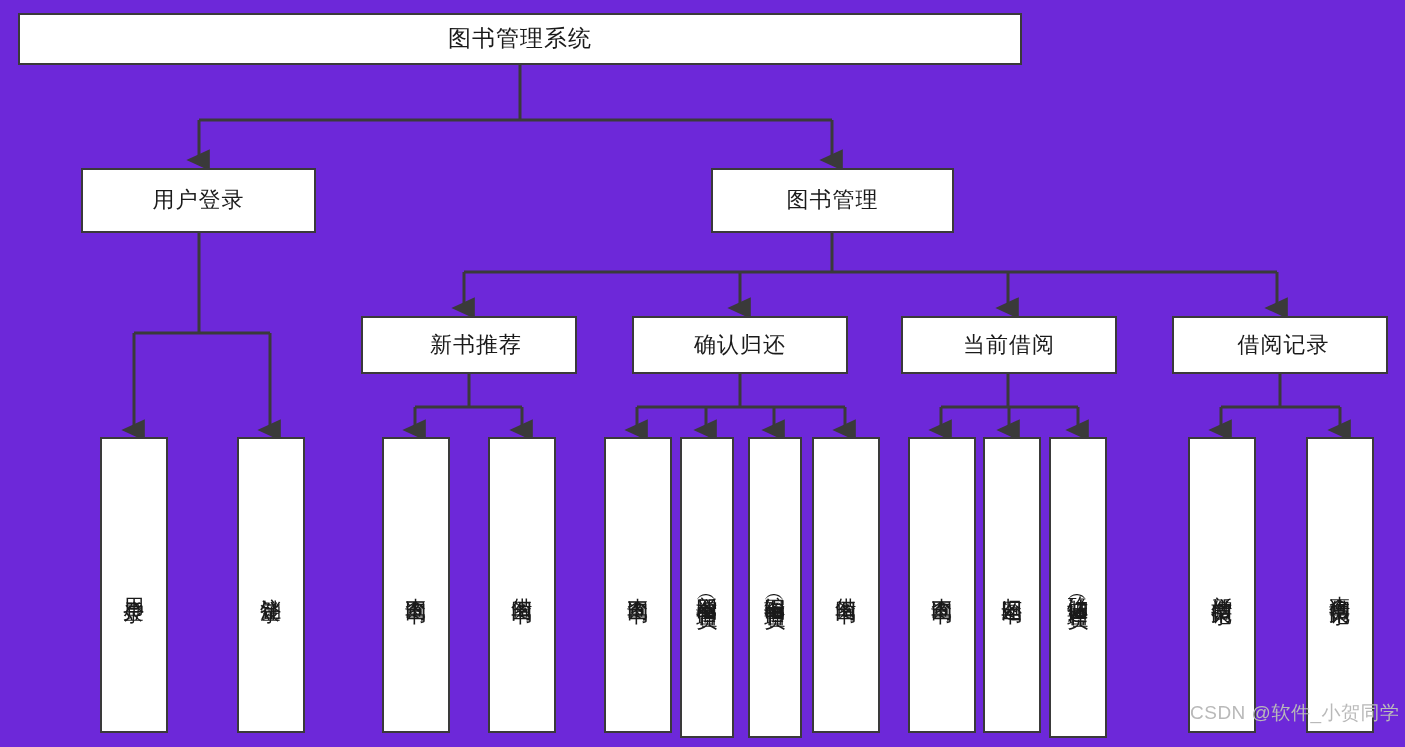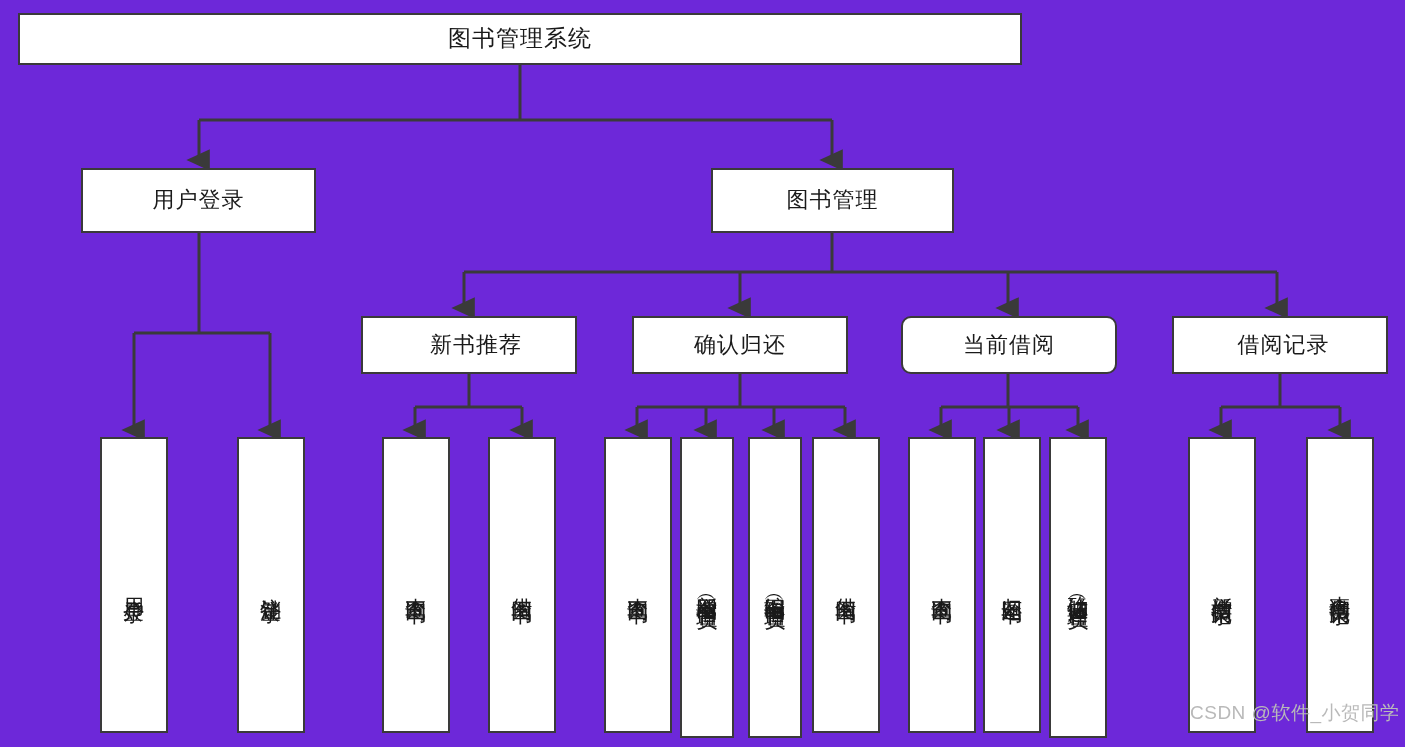--- a/index.html
+++ b/index.html
@@ -134,21 +134,21 @@
   <div class="node node-h" style="left:711px; top:168px; width:243px; height:65px;align-items:center;">
     <span>图书管理</span>
   </div>
 
   <div class="node node-h" style="left:361px; top:316px; width:216px; height:58px;padding-left:14px;">
     <span>新书推荐</span>
   </div>
   <div class="node node-h" style="left:632px; top:316px; width:216px; height:58px;">
     <span>确认归还</span>
   </div>
-  <div class="node node-h" style="left:901px; top:316px; width:216px; height:58px;border-radius:10px;">
+  <div class="node node-h" style="left:901px; top:316px; width:216px; height:58px;">
     <span>当前借阅</span>
   </div>
   <div class="node node-h" style="left:1172px; top:316px; width:216px; height:58px;padding-left:7px;">
     <span>借阅记录</span>
   </div>
 
   <div class="node node-v" style="left:100px; top:437px; width:68px; height:296px;">
     <span class="vtext">用户登录</span>
   </div>
   <div class="node node-v" style="left:237px; top:437px; width:68px; height:296px;">

